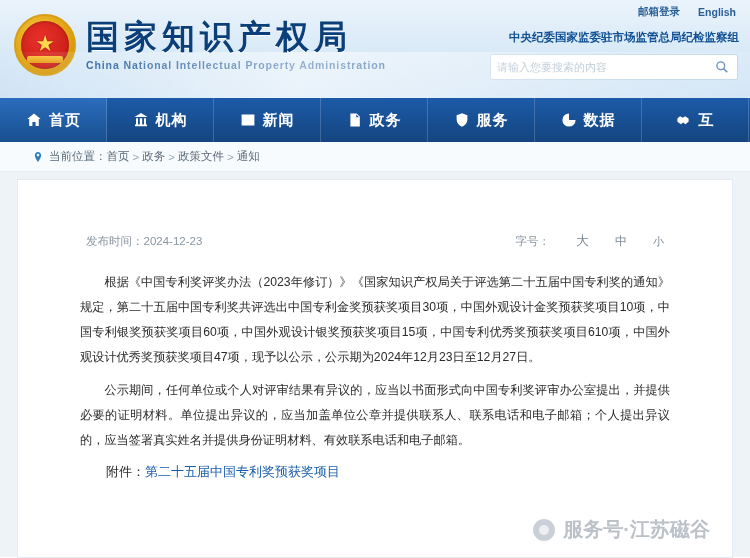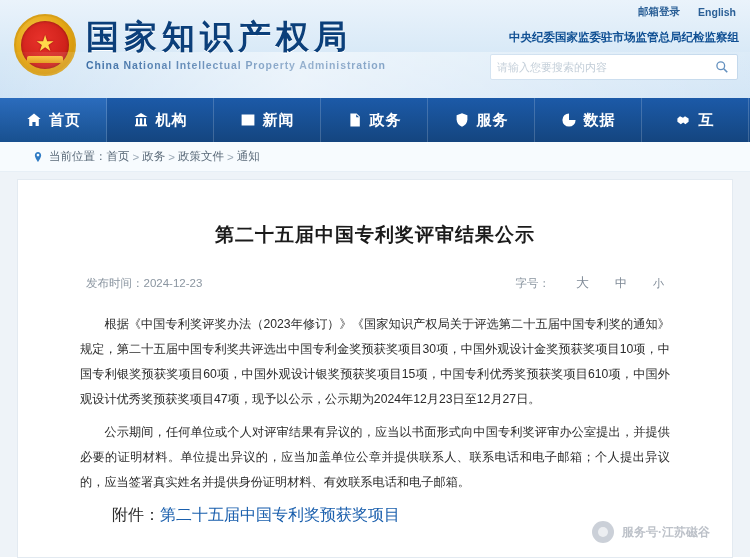--- a/index.html
+++ b/index.html
@@ -170,34 +170,34 @@
   .body-text p {
     font-size: 12.2px;
     line-height: 2.05;
     color: #2b2b2b;
     text-align: justify;
     text-indent: 2em;
     margin-bottom: 8px;
   }
   .attach {
     margin-top: 10px; padding: 0 22px;
-    font-size: 16px; color: #2b2b2b; text-indent: 2em;
+    font-size: 13px; color: #2b2b2b; text-indent: 2em;
   }
   .attach a { color: #1a5fad; text-decoration: none; cursor: pointer; }
 
   .signature {
     position: absolute; right: 46px; bottom: 30px;
     text-align: right; font-size: 11.5px; color: #3a3a3a; line-height: 1.9;
   }
 
   
   .watermark {
     position: absolute; right: 22px; bottom: 14px;
     display: flex; align-items: center; gap: 8px;
-    font-size: 12px; font-weight: bold; color: #b9bec6;
+    font-size: 20px; font-weight: bold; color: #b9bec6;
     opacity: .95;
     pointer-events: none;
   }
   .wm-logo {
     width: 22px; height: 22px; border-radius: 50%;
     background: #c9ced6;
     display: inline-block;
     position: relative;
   }
   .wm-logo::after {
@@ -308,21 +308,20 @@
     <span class="crumb-sep">&gt;</span>
     <a>政务</a>
     <span class="crumb-sep">&gt;</span>
     <a>政策文件</a>
     <span class="crumb-sep">&gt;</span>
     <a>通知</a>
   </div>
 
   <div class="content-bg">
     <div class="paper">
-      <div class="doc-title">第二十五届中国专利奖评审结果公示</div>
 
       <div class="meta-row">
         <span>发布时间：2024-12-23</span>
         <span class="fontsize-box">
           <span>字号：</span>
           <span class="fs big">大</span>
           <span class="fs mid">中</span>
           <span class="fs small">小</span>
         </span>
       </div>

